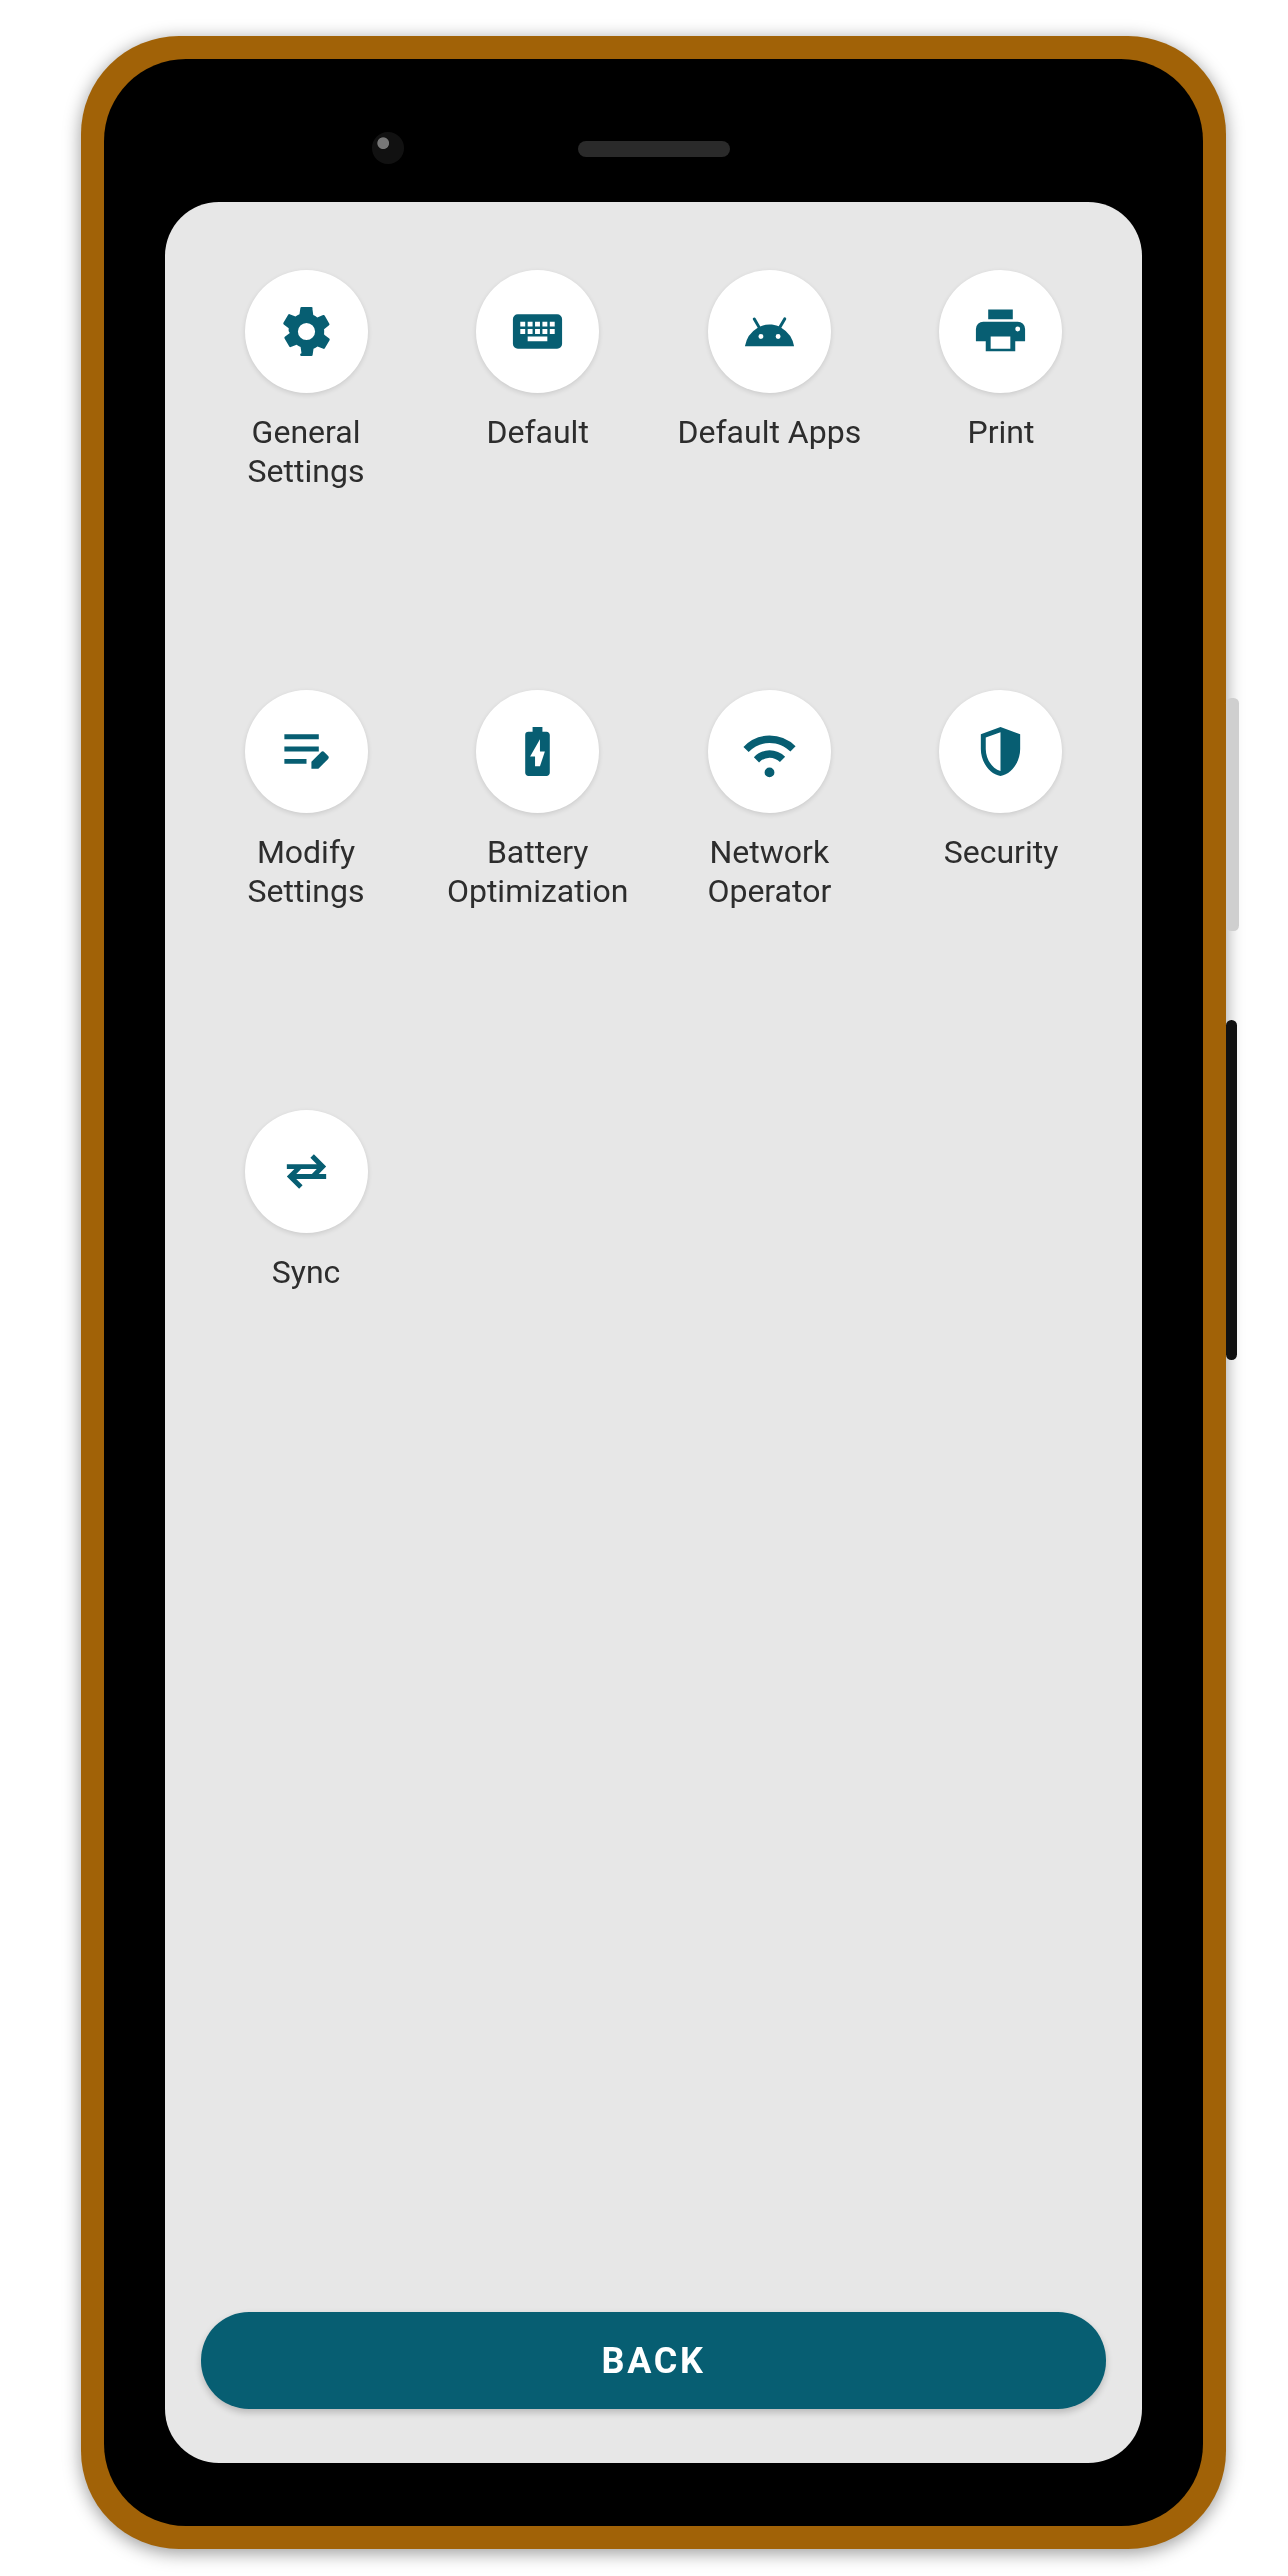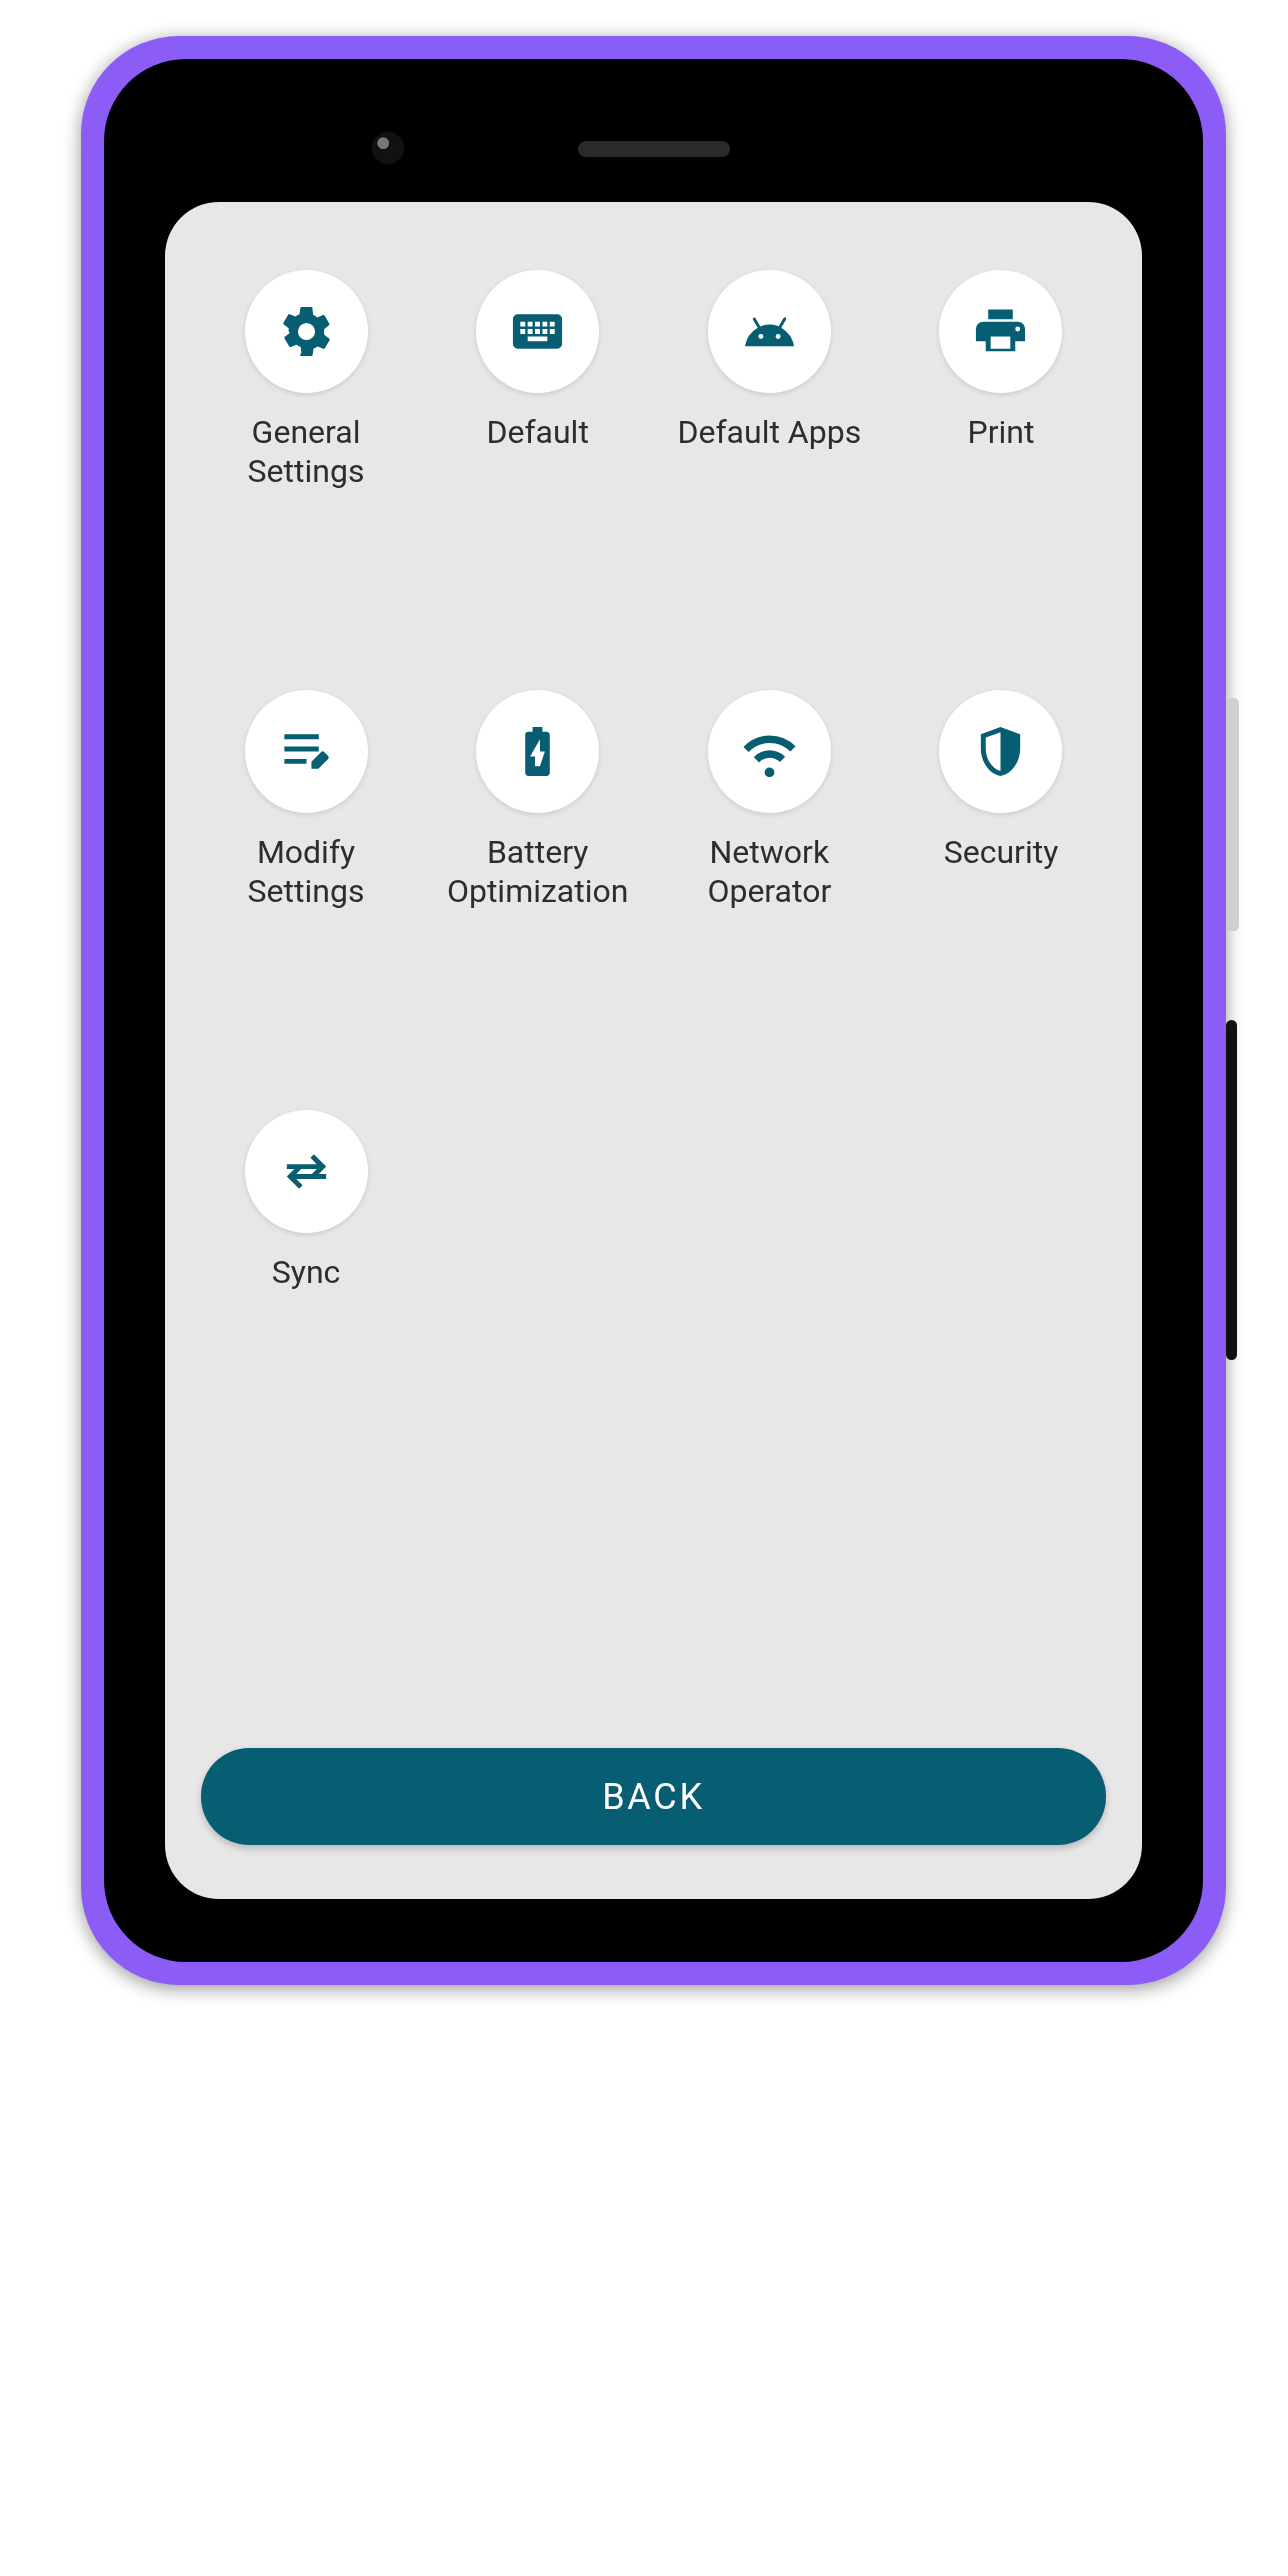--- a/index.html
+++ b/index.html
@@ -9,22 +9,22 @@
     background: #ffffff;
     font-family: Roboto, "Helvetica Neue", Arial, sans-serif;
   }
 
   
   .phone-frame {
     position: absolute;
     left: 81px;
     top: 36px;
     width: 1145px;
-    height: 1949px;
-    background: #8b5cf6;
+    height: 2513px;
+    background: #a16207;
     border-radius: 98px;
     box-shadow: 0 3.6px 18px rgba(0,0,0,0.4);
   }
   .phone-inner {
     position: absolute;
     left: 23px;
     top: 23px;
     right: 23px;
     bottom: 23px;
     border-radius: 82px;
@@ -127,21 +127,21 @@
 
   .back-btn {
     height: 97px;
     background: #075e72;
     border-radius: 48px;
     display: flex;
     align-items: center;
     justify-content: center;
     color: #ffffff;
     font-size: 36px;
-    font-weight: 400;
+    font-weight: 700;
     letter-spacing: 2.7px;
     margin: 0 9px 27px 9px;
     box-shadow: 0 3.6px 7.2px rgba(0,0,0,0.2);
   }
 </style>
 </head>
 <body>
 
 <div class="phone-frame">
   <div class="side-btn-vol"></div>

